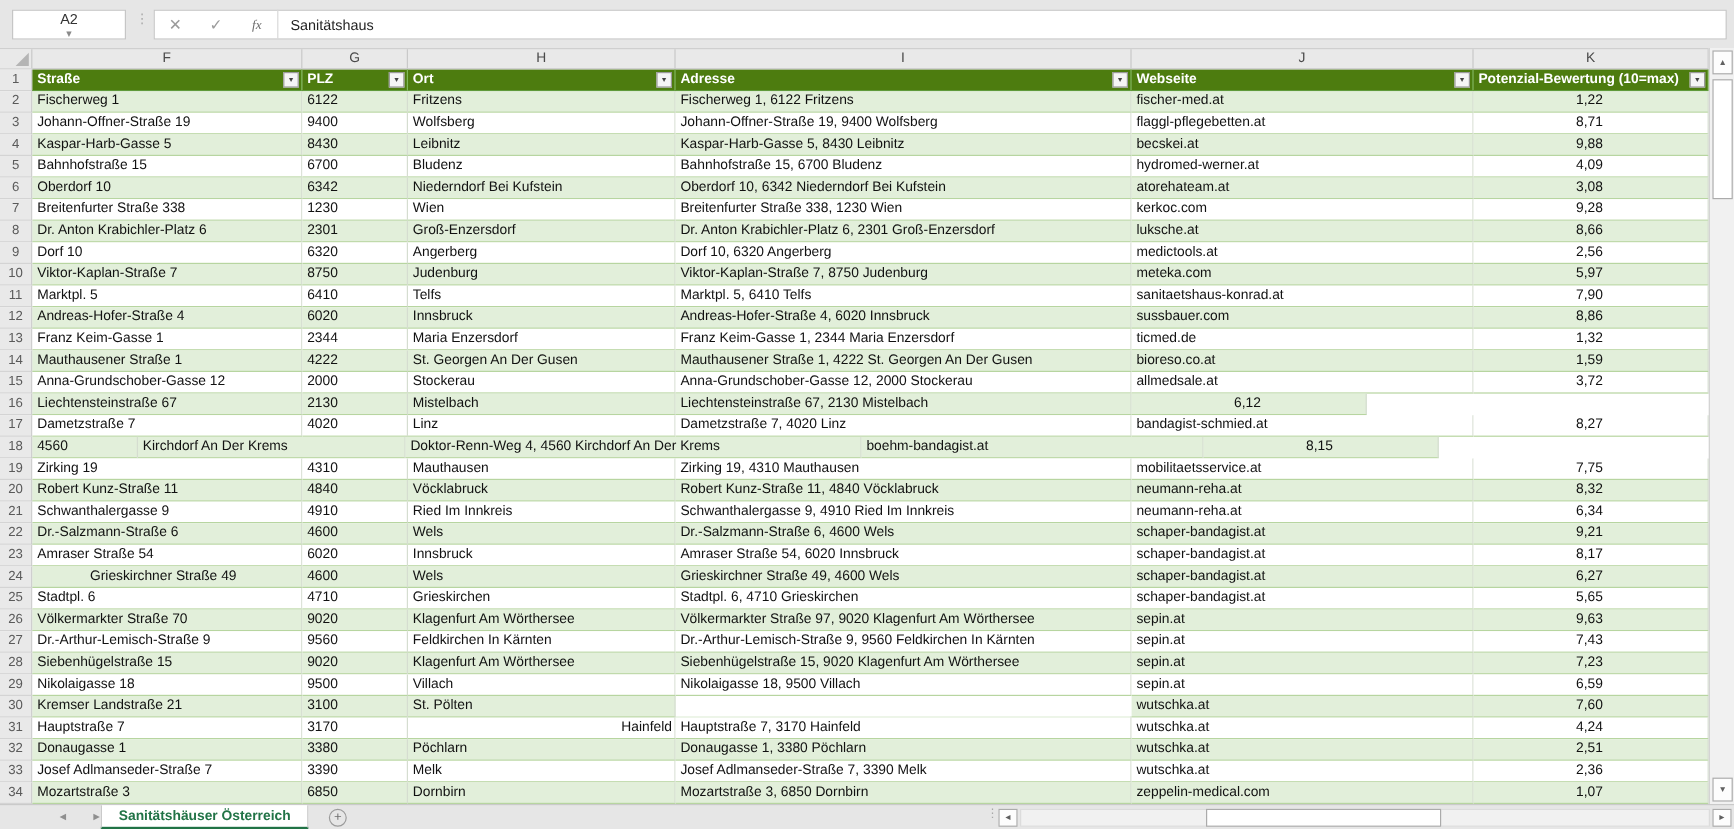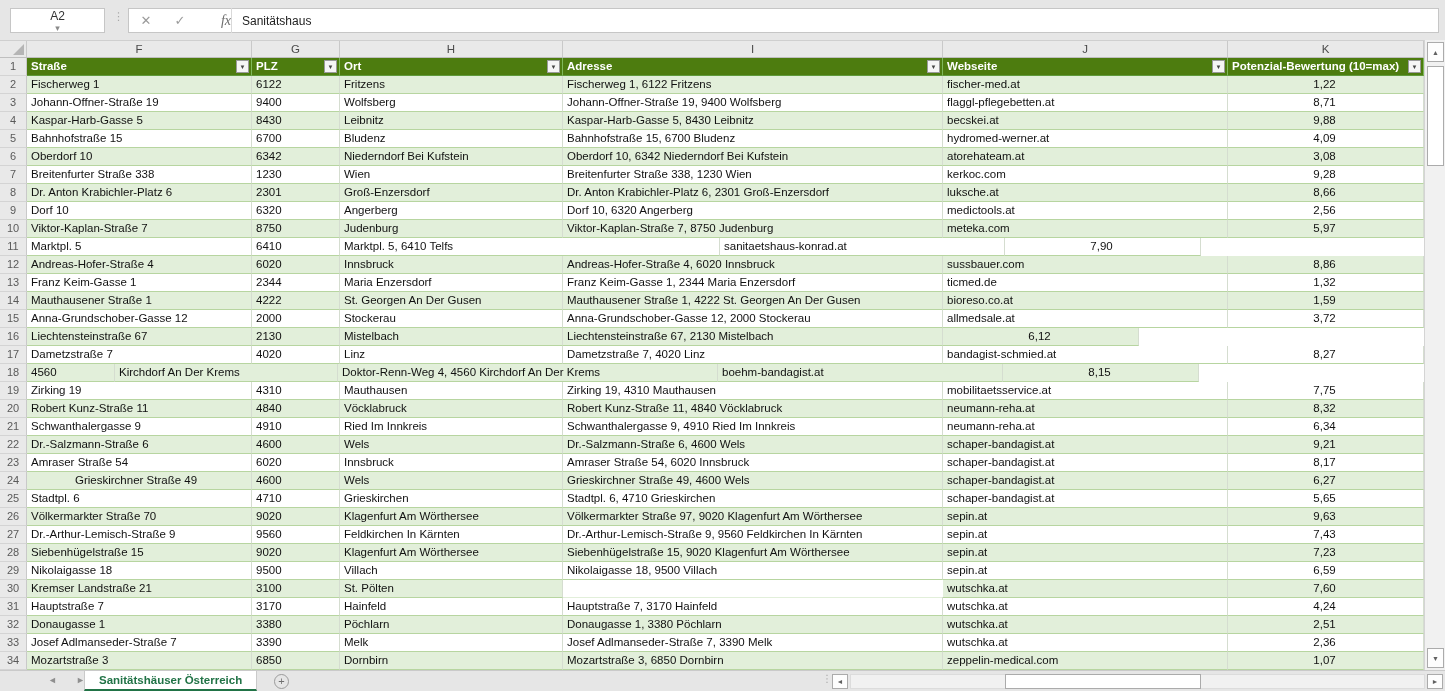--- a/index.html
+++ b/index.html
@@ -18,21 +18,21 @@
     padding:0 6px; font-size:12px; color:#333;flex-direction:column;
   }
   .name-box .nb-val { flex:1; }
   .nb-arrow { color:#8a8a8a; font-size:9px; }
   .fbar-dots { position:absolute; left:113px; top:12px; color:#a8a8a8; font-size:11px; letter-spacing:0; line-height:8px; }
   .fwrap {
     position:absolute; left:128px; top:8px; right:6px; height:25px;
     background:#fff; border:1px solid #c6c6c6; display:flex; align-items:center;
   }
   .fb { width:34px; text-align:center; color:#9b9b9b; font-size:13px; cursor:default; }
-  .fb.fx { font-style:italic; font-family:"Liberation Serif", serif; color:#6d6d6d; font-size:14px;text-align:right; }
+  .fb.fx { font-style:italic; font-family:"Liberation Serif", serif; color:#6d6d6d; font-size:11px; }
   .fdivider { width:1px; height:25px; background:#d9d9d9; margin-right:8px; }
   .finput { flex:1; font-size:12px; color:#222; padding-left:2px; }
   
   .colhdr {
     position:absolute; left:0; top:40px; width:1424px; height:18px;
     display:flex; background:#e9e9e9; border-top:1px solid #cfcfcf; border-bottom:1px solid #bfbfbf;
   }
   .corner { width:27px; height:100%; border-right:1px solid #c9c9c9; position:relative; background:#e9e9e9; }
   .corner .tri {
     position:absolute; right:2px; bottom:2px; width:0; height:0;
@@ -252,20 +252,21 @@
         <div class="cell" style="width: 88px; flex: 0 0 88px;">8750</div>
         <div class="cell" style="width: 223px; flex: 0 0 223px;">Judenburg</div>
         <div class="cell" style="width: 380px; flex: 0 0 380px;">Viktor-Kaplan-Straße 7, 8750 Judenburg</div>
         <div class="cell" style="width: 285px; flex: 0 0 285px;">meteka.com</div>
         <div class="cell center" style="width: 196px; flex: 0 0 196px;">5,97</div>
       </div>
       <div class="grow white">
         <div class="rownum">11</div>
         <div class="cell" style="width: 225px; flex: 0 0 225px;">Marktpl. 5</div>
         <div class="cell" style="width: 88px; flex: 0 0 88px;">6410</div>
+        <div class="cell" style="width: 223px; flex: 0 0 223px;">Telfs</div>
         <div class="cell" style="width: 380px; flex: 0 0 380px;">Marktpl. 5, 6410 Telfs</div>
         <div class="cell" style="width: 285px; flex: 0 0 285px;">sanitaetshaus-konrad.at</div>
         <div class="cell center" style="width: 196px; flex: 0 0 196px;">7,90</div>
       </div>
       <div class="grow band">
         <div class="rownum">12</div>
         <div class="cell" style="width: 225px; flex: 0 0 225px;">Andreas-Hofer-Straße 4</div>
         <div class="cell" style="width: 88px; flex: 0 0 88px;">6020</div>
         <div class="cell" style="width: 223px; flex: 0 0 223px;">Innsbruck</div>
         <div class="cell" style="width: 380px; flex: 0 0 380px;">Andreas-Hofer-Straße 4, 6020 Innsbruck</div>
@@ -429,21 +430,21 @@
         <div class="cell" style="width: 88px; flex: 0 0 88px;">3100</div>
         <div class="cell" style="width: 223px; flex: 0 0 223px;">St. Pölten</div>
         <div class="cell" style="width: 380px; flex: 0 0 380px; margin-top: 17px;">Kremser Landstraße 21, 3100 St. Pölten</div>
         <div class="cell" style="width: 285px; flex: 0 0 285px;">wutschka.at</div>
         <div class="cell center" style="width: 196px; flex: 0 0 196px;">7,60</div>
       </div>
       <div class="grow white">
         <div class="rownum">31</div>
         <div class="cell" style="width: 225px; flex: 0 0 225px;">Hauptstraße 7</div>
         <div class="cell" style="width: 88px; flex: 0 0 88px;">3170</div>
-        <div class="cell" style="width: 223px; flex: 0 0 223px;">Hainfeld</div>
+        <div class="cell" style="width: 223px; flex: 0 0 223px; text-align: right;">Hainfeld</div>
         <div class="cell" style="width: 380px; flex: 0 0 380px;">Hauptstraße 7, 3170 Hainfeld</div>
         <div class="cell" style="width: 285px; flex: 0 0 285px;">wutschka.at</div>
         <div class="cell center" style="width: 196px; flex: 0 0 196px;">4,24</div>
       </div>
       <div class="grow band">
         <div class="rownum">32</div>
         <div class="cell" style="width: 225px; flex: 0 0 225px;">Donaugasse 1</div>
         <div class="cell" style="width: 88px; flex: 0 0 88px;">3380</div>
         <div class="cell" style="width: 223px; flex: 0 0 223px;">Pöchlarn</div>
         <div class="cell" style="width: 380px; flex: 0 0 380px;">Donaugasse 1, 3380 Pöchlarn</div>

